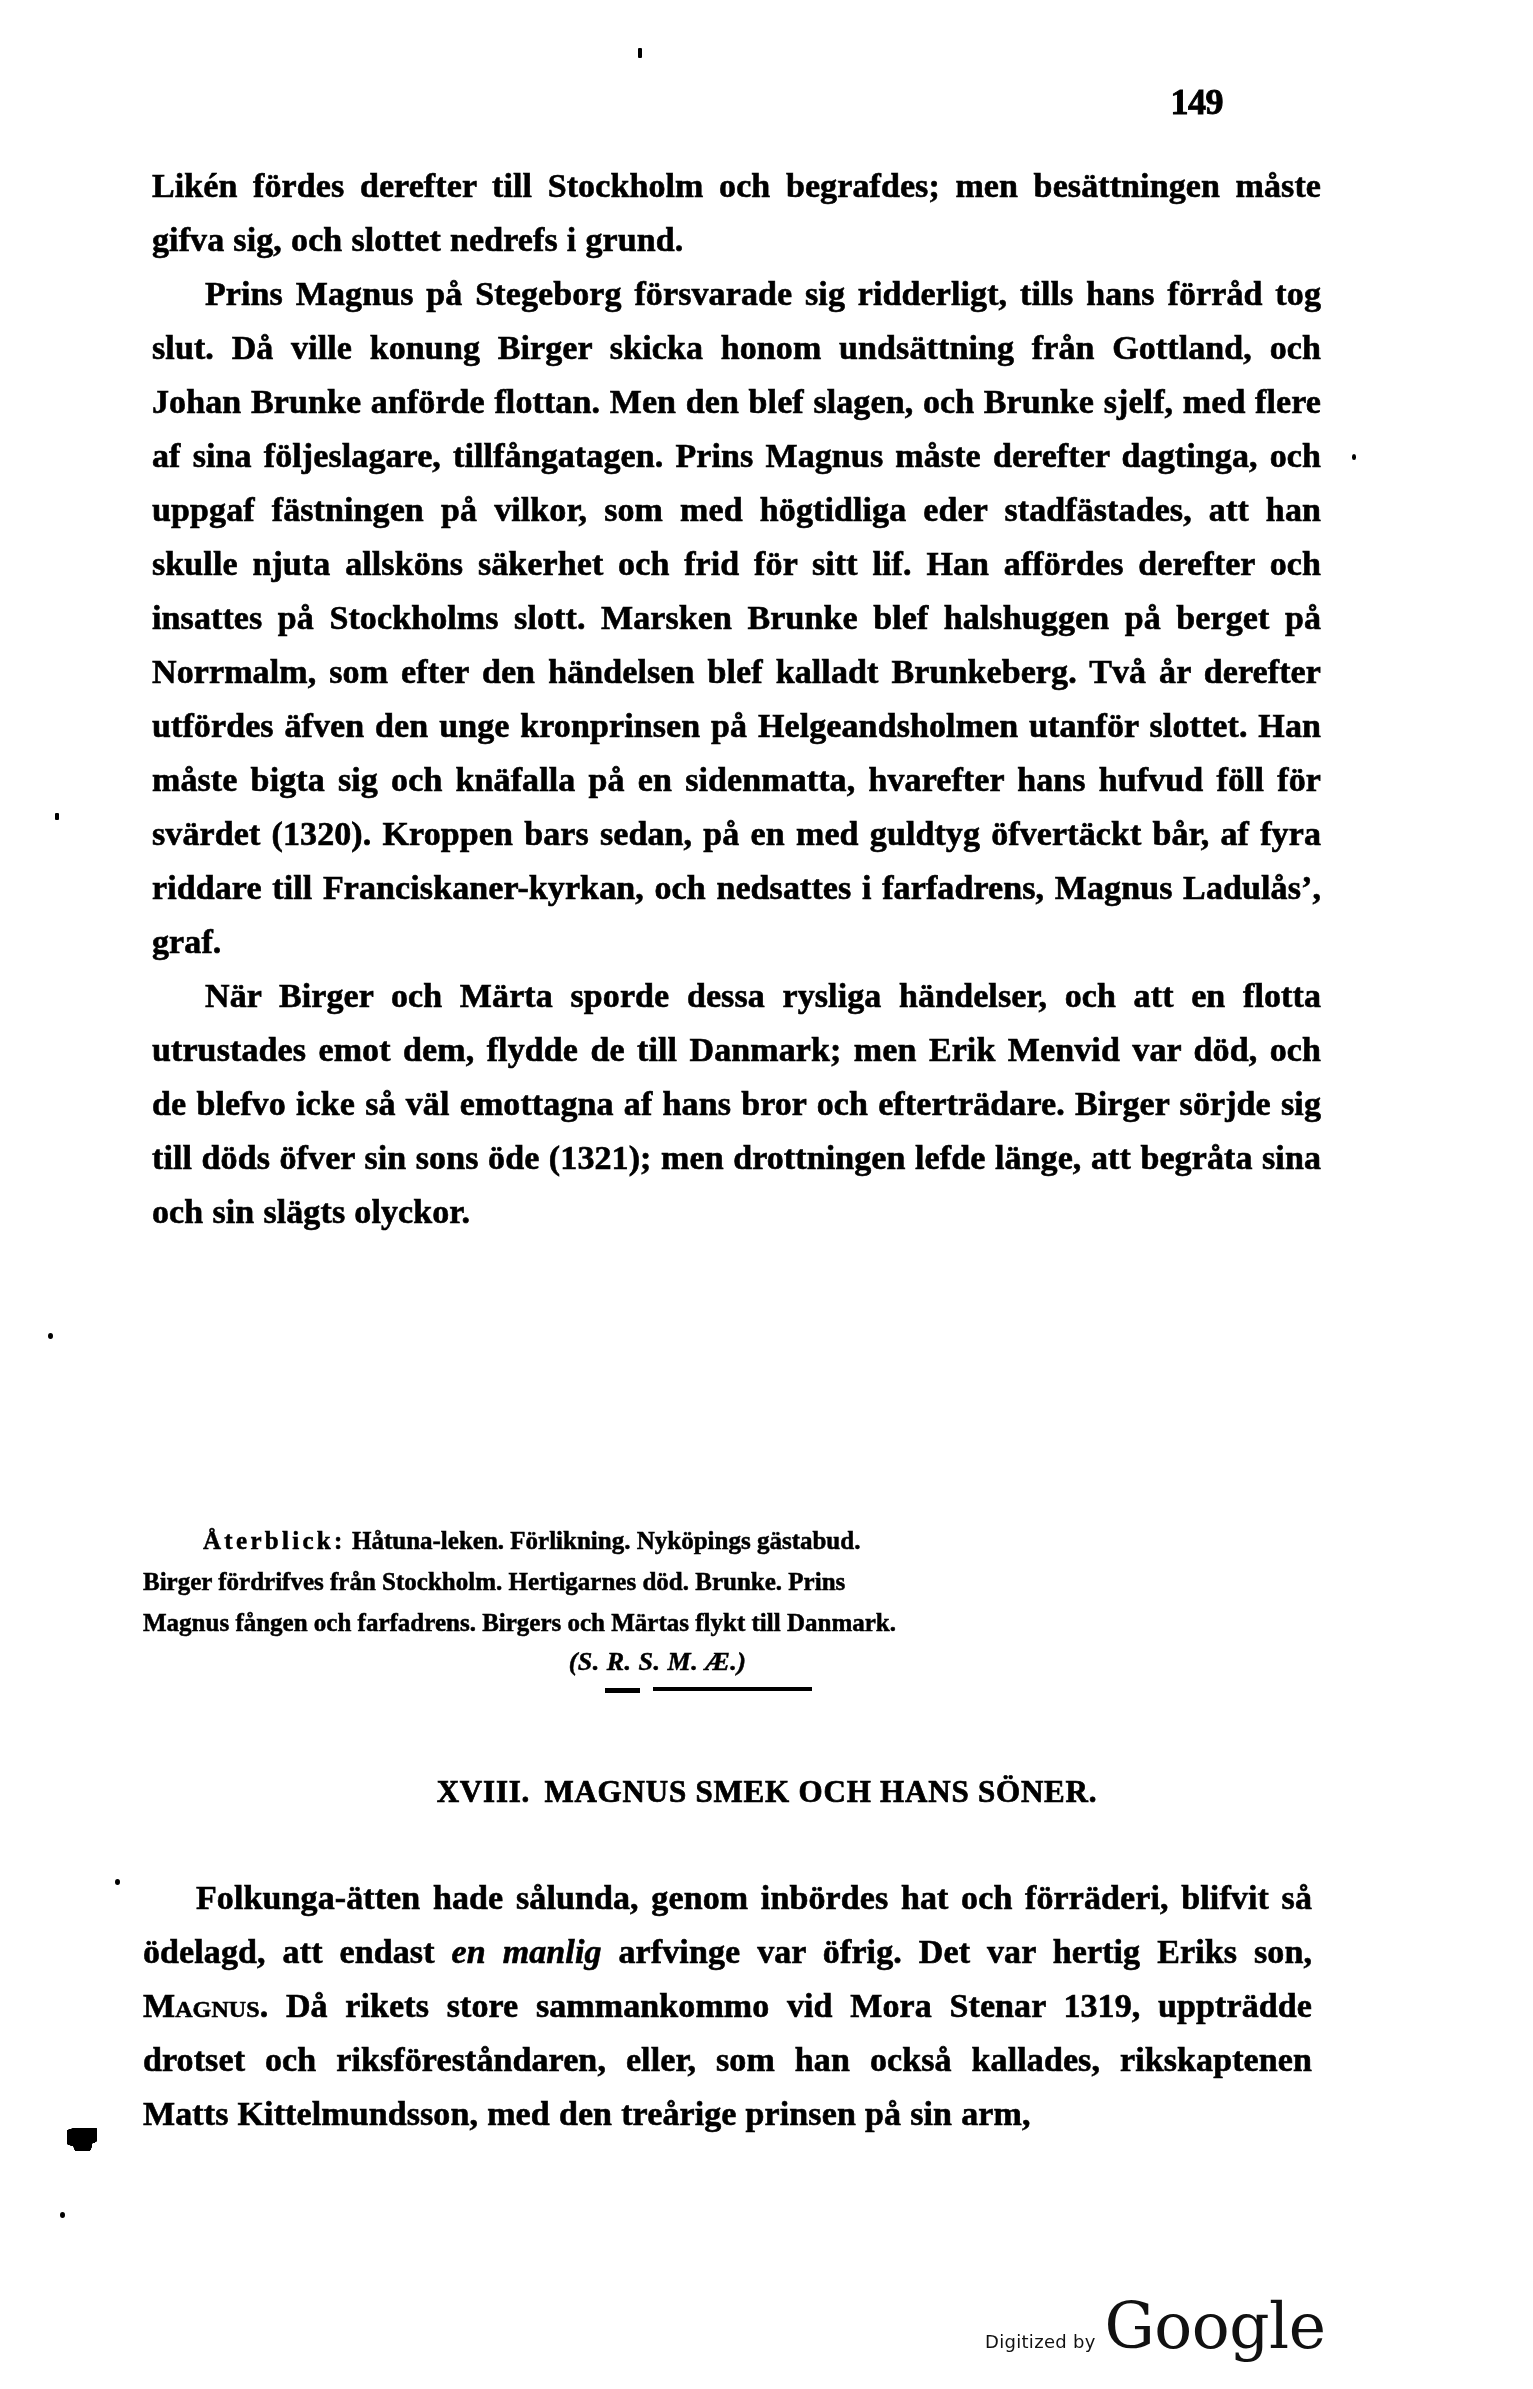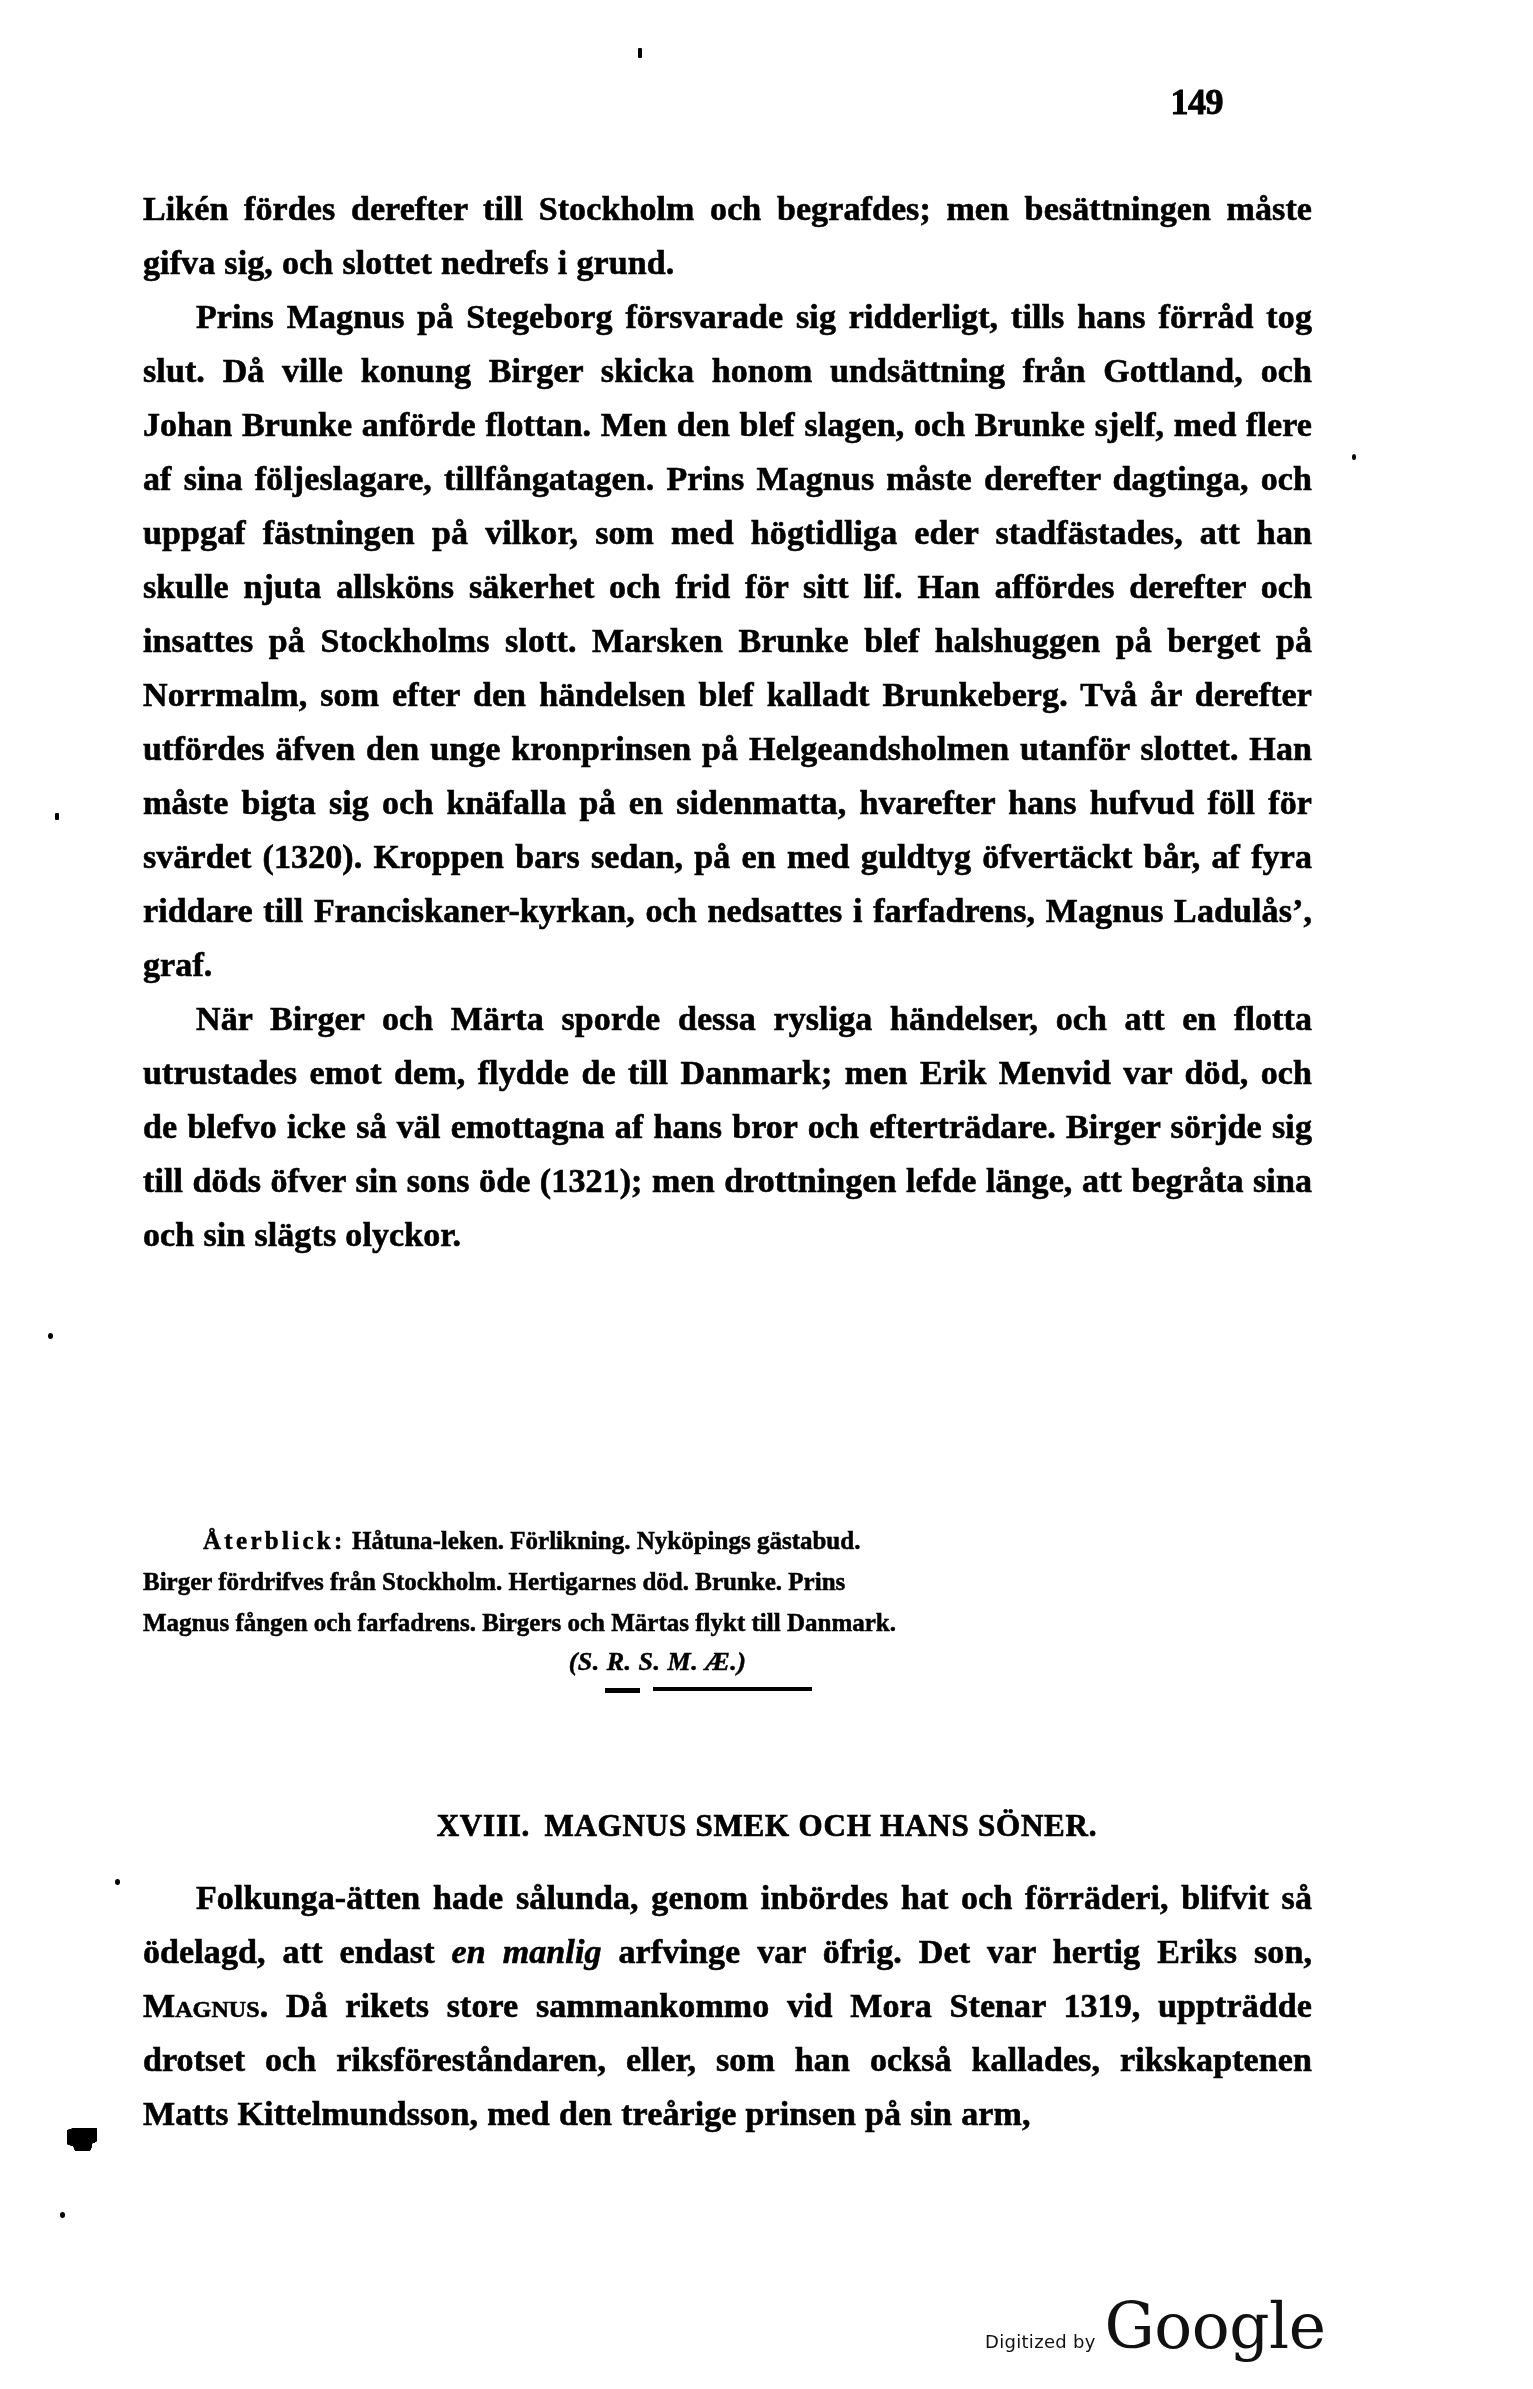--- a/index.html
+++ b/index.html
@@ -28,24 +28,23 @@
     font-size: 36px;
     font-weight: bold;
     letter-spacing: -0.5px;
     font-family: "Liberation Serif", "DejaVu Serif", serif;
     -webkit-text-stroke: 0.9px #000;
   }
 
   
   .textblock {
     position: absolute;
-    left: 143px;
+    left: 152px;
     top: 159px;
     width: 1169px;
-    margin-top: 23px;
   }
 
   p.body {
     margin: 0 0 0 0;
     font-size: 34px;
     line-height: 54px;
     text-align: justify;
     text-align-last: left;
     font-weight: bold;
     -webkit-text-stroke: 0.6px #000;
@@ -122,21 +121,20 @@
   
   .chapter-heading {
     position: absolute;
     top: 1774px;
     left: 0;
     width: 1534px;
     text-align: center;
     font-size: 31px;
     font-weight: bold;
     letter-spacing: 0.8px;
-    margin-top: 34px;
     -webkit-text-stroke: 0.7px #000;
   }
   .chapter-heading .num { margin-right: 14.2px; }
 
   
   .closing {
     position: absolute;
     left: 143px;
     top: 1871px;
     width: 1169px;

